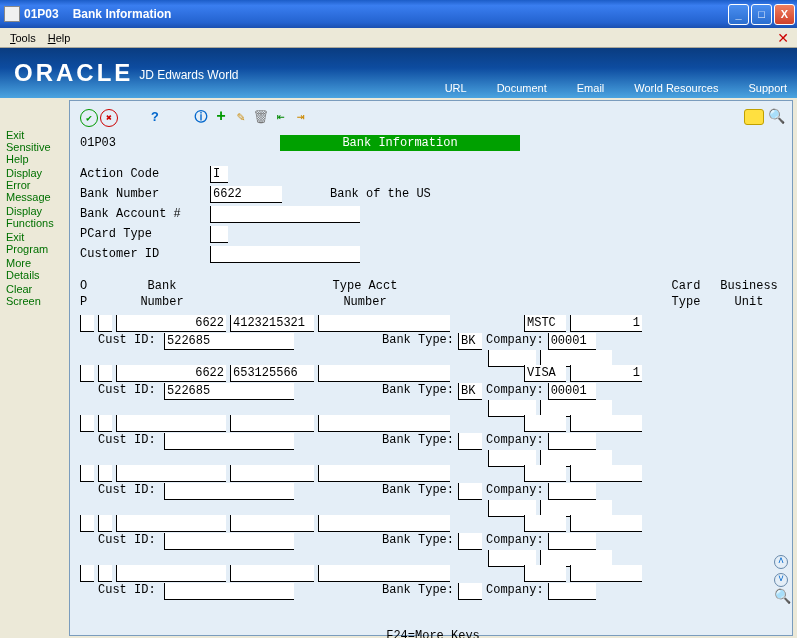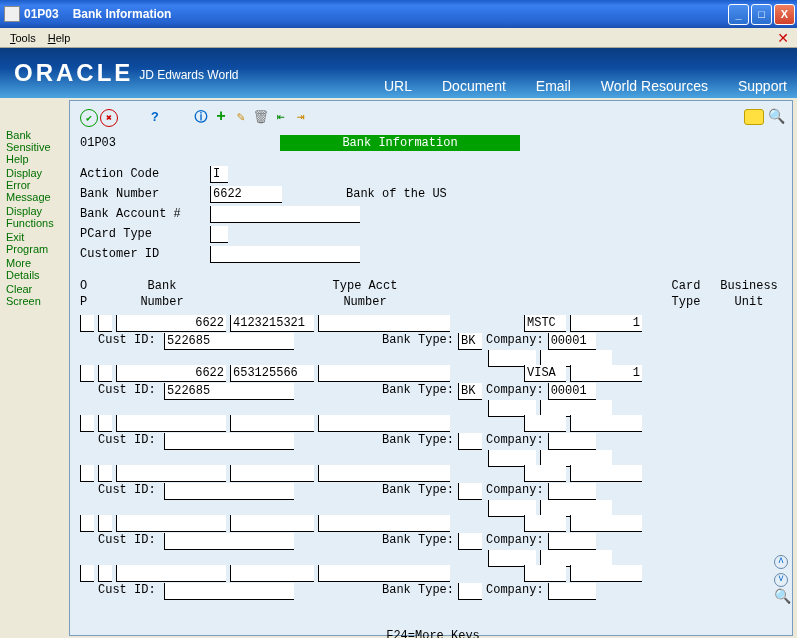--- a/index.html
+++ b/index.html
@@ -13,21 +13,21 @@
 .titlebar .winbtn.close { background: linear-gradient(#f08060, #d0402a); }
 
 .menubar { height: 20px; background: #ece9d8; border-bottom: 1px solid #aca899; display: flex; align-items: center; padding: 0 4px; }
 .menubar .menuitem { padding: 2px 6px; cursor: pointer; }
 .menubar .menuitem .ul { text-decoration: underline; }
 .menubar .right { margin-left: auto; color: #c00; font-size: 14px; padding-right: 4px; }
 
 .brandbar { height: 50px; background: linear-gradient(to bottom, #0a3c80 0%, #0d4ca0 40%, #4ba4e0 100%); color: #fff; display: flex; align-items: center; padding: 0 14px; position: relative; }
 .brandbar .oracle { font-weight: bold; font-size: 24px; letter-spacing: 3px; }
 .brandbar .jde { font-size: 12px; margin-left: 6px; position: relative; top: 2px; }
-.brandbar .links { position: absolute; right: 10px; bottom: 4px; display: flex; gap: 30px; font-size: 14px; }
+.brandbar .links { position: absolute; right: 10px; bottom: 4px; display: flex; gap: 30px; font-size: 11px; }
 .brandbar .links span { cursor: pointer; }
 
 .mainarea { display: flex; height: 540px; }
 .sidebar { width: 170px; padding: 30px 6px 6px 6px; }
 .sidebar .sideitem { color: #007000; padding: 1px 0; cursor: pointer; }
 .content { flex: 1; background: #e4eef7; border: 1px solid #7a9cbd; margin: 2px 4px 2px 0; padding: 6px 6px 6px 10px; position: relative; font-family: "Courier New", monospace; font-size: 12px; color: #000; }
 
 .toolbar { display: flex; align-items: center; gap: 2px; height: 22px; margin-bottom: 6px; }
 .tbtn { width: 18px; height: 18px; text-align: center; line-height: 17px; cursor: pointer; font-size: 13px; }
 .tbtn.green { color: #090; border: 1px solid #090; border-radius: 50%; font-size: 10px; }
@@ -41,21 +41,21 @@
 .speech { width: 20px; height: 16px; background: #ffe040; border: 1px solid #c0a000; border-radius: 3px; }
 .mag { color: #06c; font-size: 14px; }
 
 .prog-row { display: flex; align-items: center; margin: 6px 0 14px 0; }
 .prog-id { width: 200px; }
 .green-banner { background: #00a000; color: #fff; padding: 1px 0; text-align: center; width: 240px; font-family: "Courier New", monospace; }
 
 .frow { display: flex; align-items: center; margin: 2px 0; height: 18px; }
 .flabel { width: 130px; }
 input.fld { font-family: "Courier New", monospace; font-size: 12px; background: #fff; border: 1px solid #000; border-top: none; border-right: none; padding: 0 2px; height: 17px; }
-.ro-text { margin-left: 64px; }
+.ro-text { margin-left: 48px; }
 
 .gridhdr { margin-top: 16px; }
 .gridhdr .row { display: flex; height: 16px; }
 .gh { text-align: center; }
 .gh.op { width: 14px; text-align: left; }
 .gh.bank { width: 136px; }
 .gh.acct { width: 270px; }
 .gh.card { width: 52px; margin-left: 160px; }
 .gh.bu { width: 74px; }
 .gridhdr2 .gh.op { width: 14px; text-align: left; }
@@ -114,21 +114,21 @@
     <span>URL</span>
     <span>Document</span>
     <span>Email</span>
     <span>World Resources</span>
     <span>Support</span>
   </div>
 </div>
 
 <div class="mainarea">
   <div class="sidebar">
-    <div class="sideitem">Bank Sensitive Help</div>
+    <div class="sideitem">Exit Sensitive Help</div>
     <div class="sideitem">Display Error Message</div>
     <div class="sideitem">Display Functions</div>
     <div class="sideitem">Exit Program</div>
     <div class="sideitem">More Details</div>
     <div class="sideitem">Clear Screen</div>
   </div>
 
   <div class="content">
 
     <div class="toolbar">

